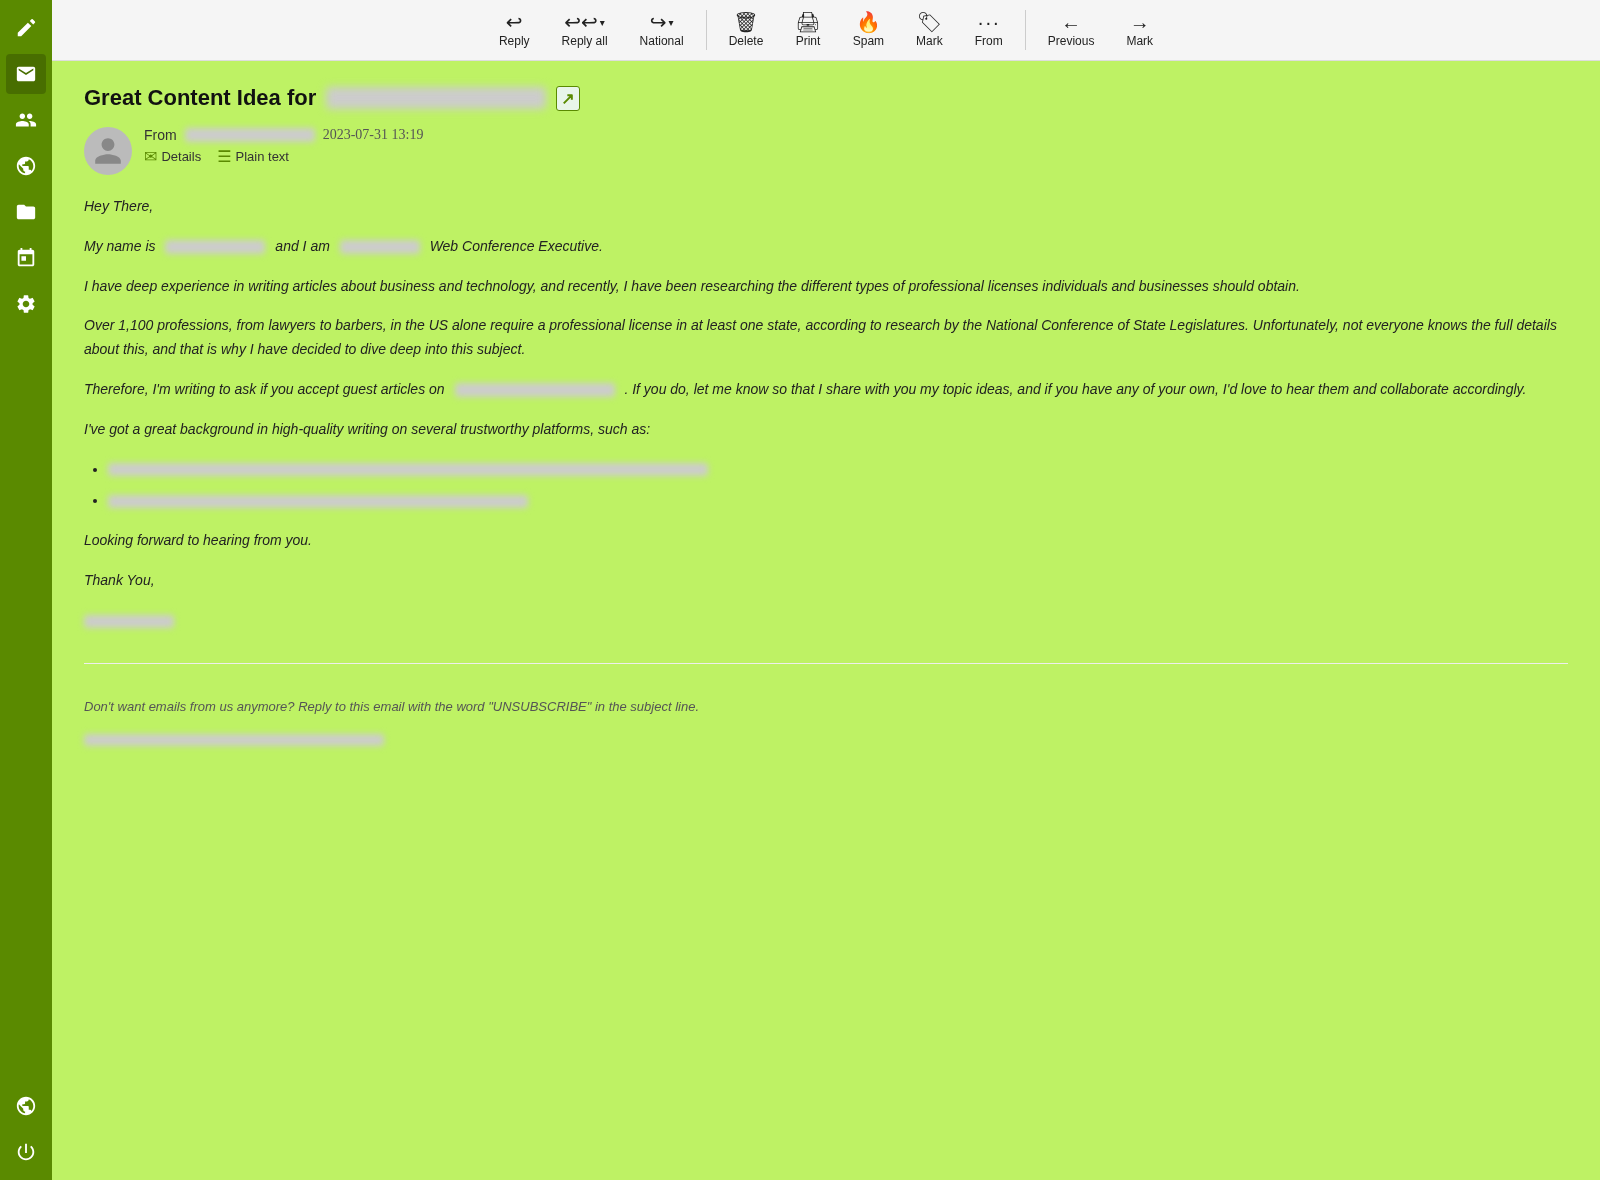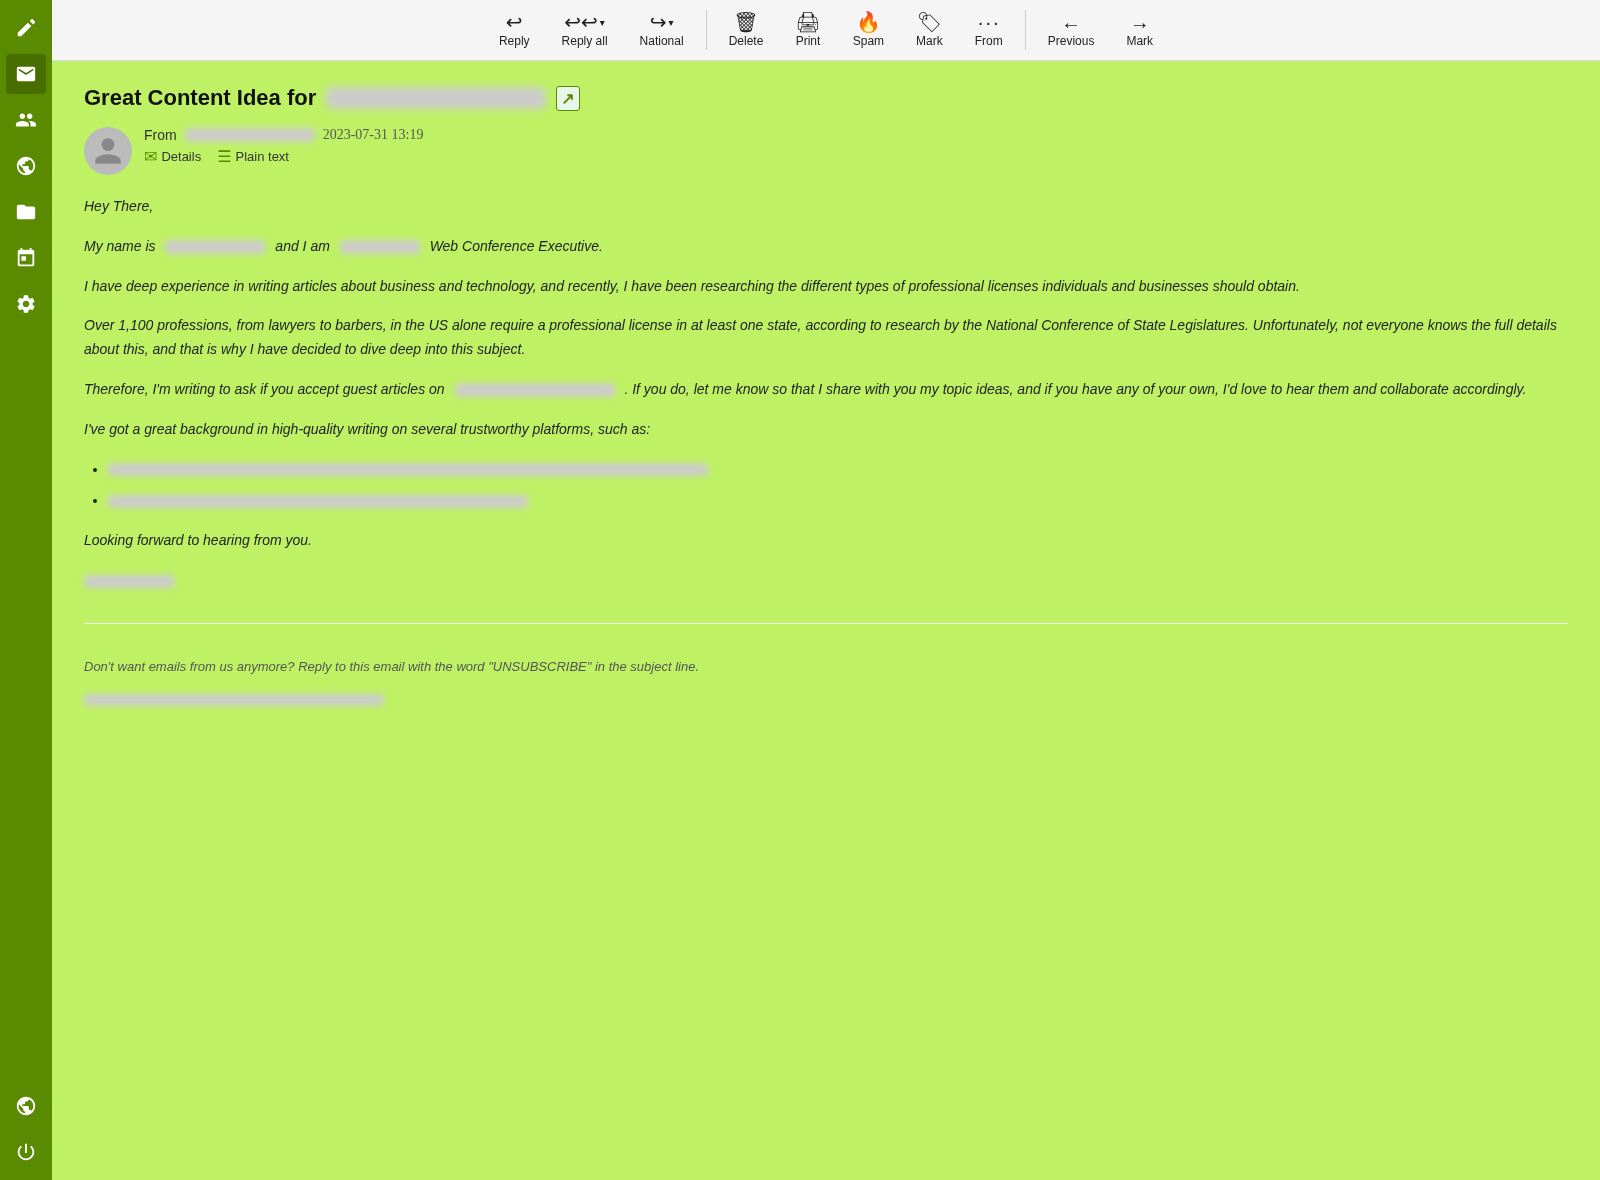--- a/index.html
+++ b/index.html
@@ -353,20 +353,21 @@
       <ul>
         <li>
           <span style="display:inline-block;width:600px;height:13px;background:#ccc;border-radius:3px;filter:blur(3px);vertical-align:middle;"></span>
         </li>
         <li>
           <span style="display:inline-block;width:420px;height:13px;background:#ccc;border-radius:3px;filter:blur(3px);vertical-align:middle;"></span>
         </li>
       </ul>
 
       <p>Looking forward to hearing from you.</p>
+      <p>Thank You,</p>
       <p>
         <span style="display:inline-block;width:90px;height:13px;background:#ccc;border-radius:3px;filter:blur(3px);vertical-align:middle;"></span>
       </p>
 
       <div class="unsubscribe">
         <p>Don't want emails from us anymore? Reply to this email with the word "UNSUBSCRIBE" in the subject line.</p>
         <span class="footer-blurred"></span>
       </div>
     </div>
 

